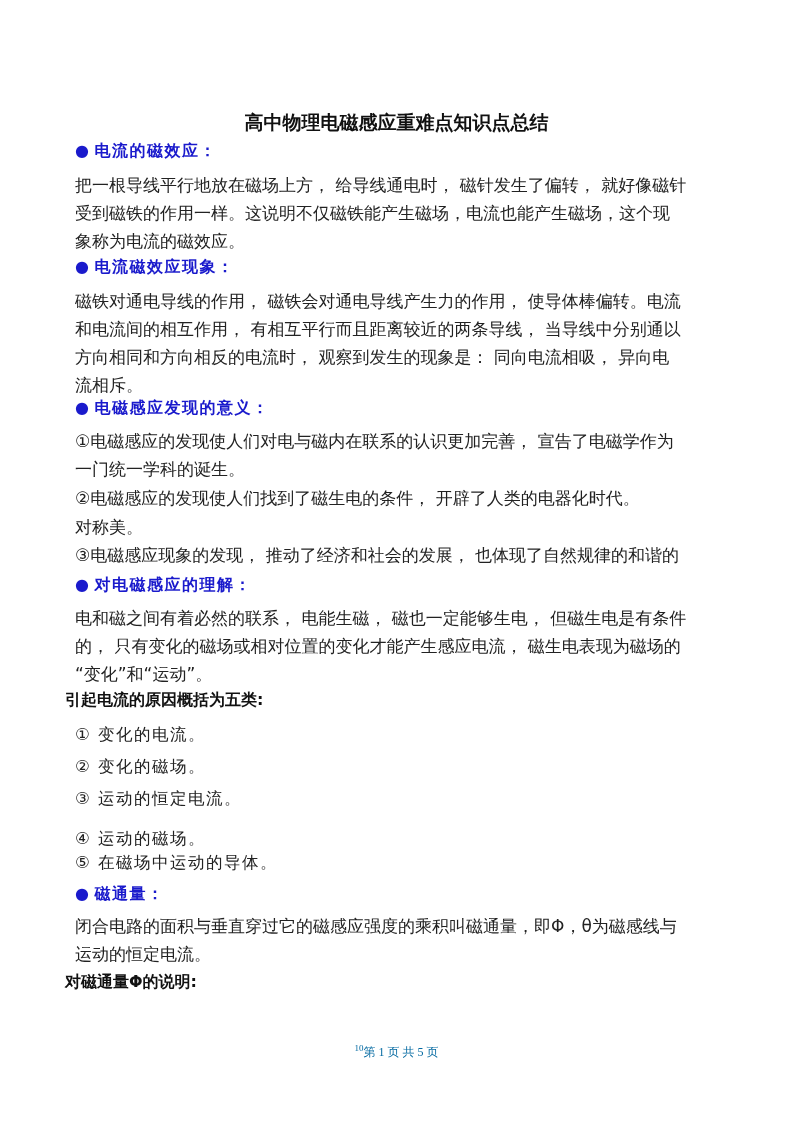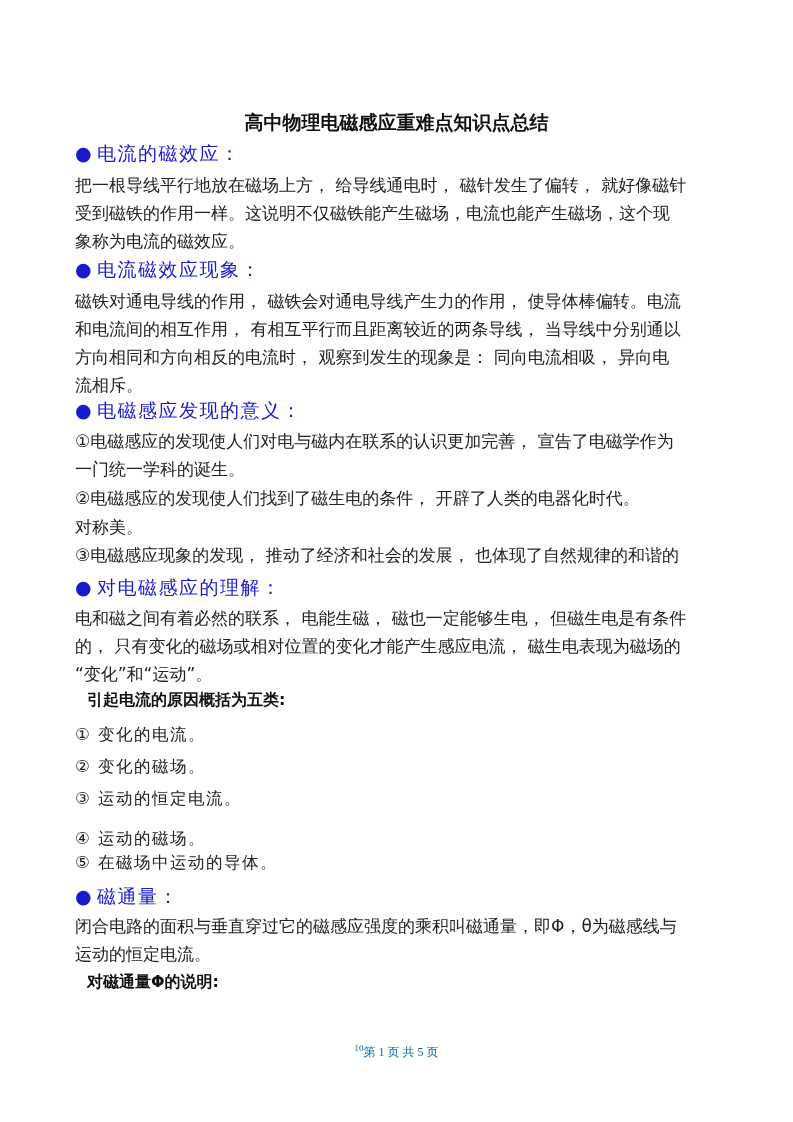--- a/index.html
+++ b/index.html
@@ -9,31 +9,31 @@
       color: #1a1a1a;
     }
     .page { position: absolute; left: 0; top: 0; width: 793px; height: 1122px; }
     .title {
       position: absolute; left: 0; width: 793px; top: 102px;
       text-align: center; font-size: 19px; font-weight: bold; color: #111;
       letter-spacing: 0px;
       margin-top: 8px;
     }
     .heading {
-      position: absolute; left: 75px; font-size: 19px; font-weight: normal;
+      position: absolute; left: 75px; font-size: 16px; font-weight: bold;
       color: #1a1acc; letter-spacing: 1.5px; white-space: nowrap;
     }
     .heading .bullet { color: #1a1acc; margin-right: 4px; }
     .para {
       position: absolute; left: 75px; width: 652px; font-size: 17px;
       line-height: 28px; color: #222; text-align: justify; text-align-last: left;
     }
     .line { display: block; white-space: nowrap; }
     .subhead {
-      position: absolute; left: 87px; font-size: 16px; font-weight: bold;
+      position: absolute; left: 65px; font-size: 16px; font-weight: bold;
       color: #111; white-space: nowrap;
     }
     .listitem {
       position: absolute; left: 75px; font-size: 16.5px; color: #222;
       letter-spacing: 1.5px; white-space: nowrap;
     }
     .footer {
       position: absolute; left: 0; width: 793px; top: 1043px; text-align: center;
       font-family: "Liberation Serif", "DejaVu Serif", serif; font-size: 12px; color: #0369a1;
     }

